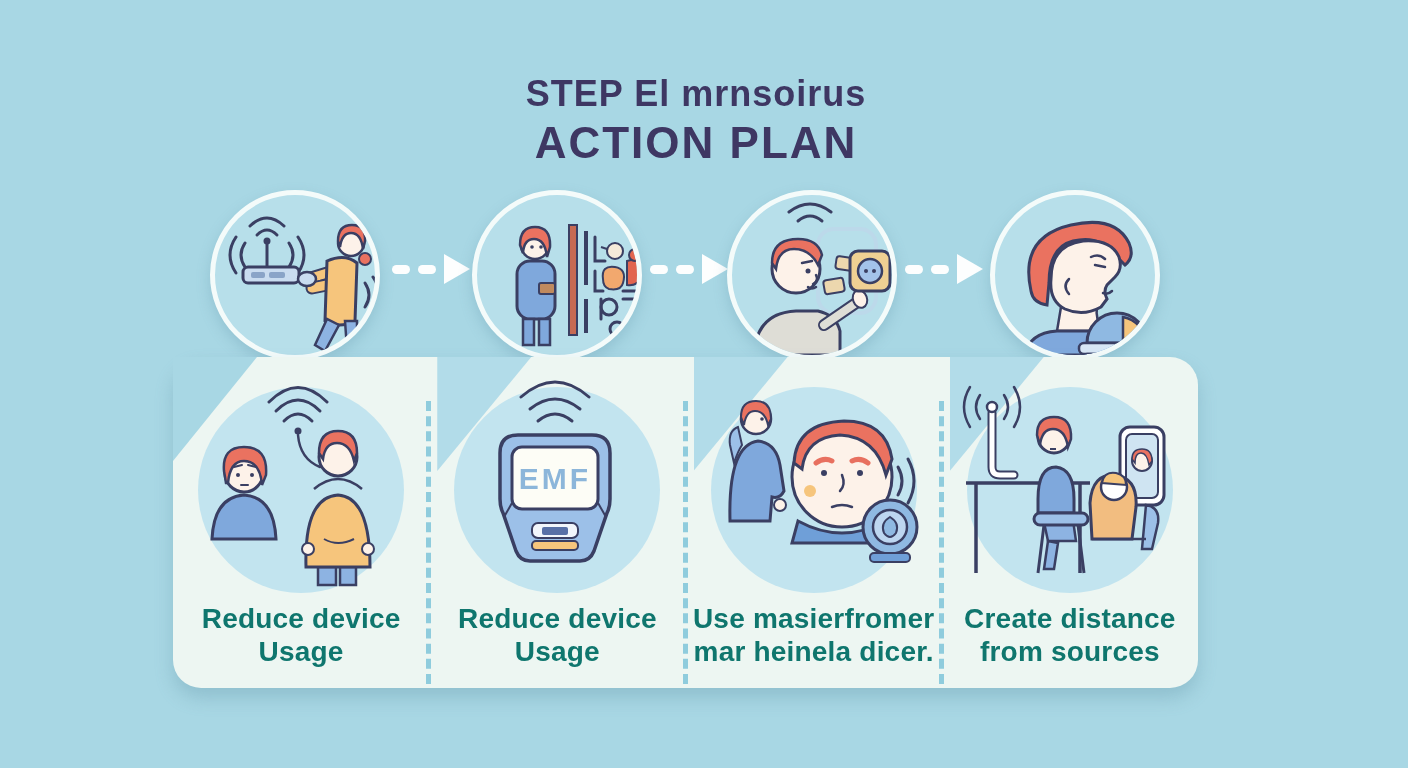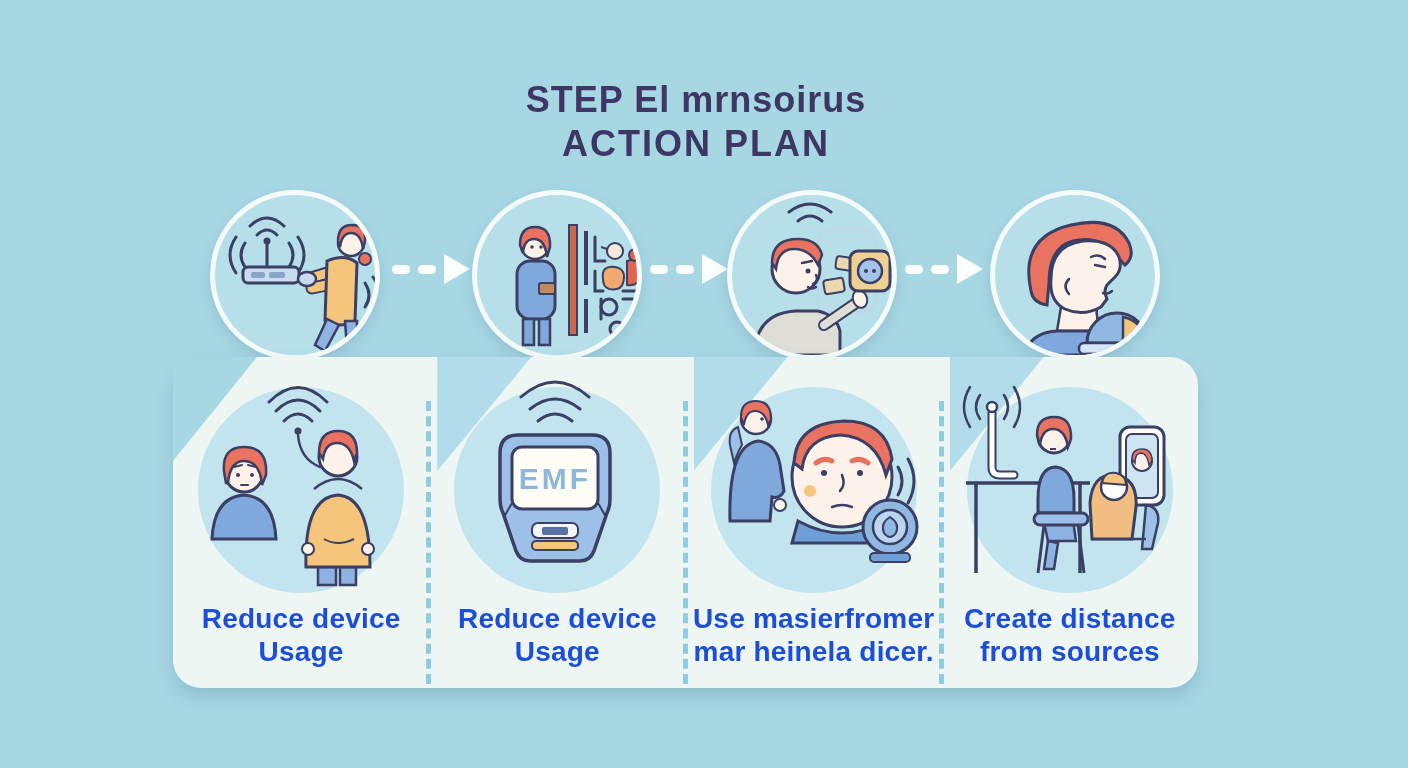--- a/index.html
+++ b/index.html
@@ -4,28 +4,28 @@
 <style>
   * { margin:0; padding:0; box-sizing:border-box; }
   html,body { width:1408px; height:768px; overflow:hidden; }
   body {
     background:#a8d7e4;
     font-family:"Liberation Sans", sans-serif;
     position:relative;
   }
   
   .title-block {
-    position:absolute; left:0; top:78px; width:1392px;
+    position:absolute; left:0; top:72px; width:1392px;
     text-align:center; color:#3e3763;
   }
   .title-line1 {
     font-size:36px; font-weight:700; letter-spacing:1px; line-height:1.2;
   }
   .title-line2 {
-    font-size:36px; font-weight:700; letter-spacing:2px; line-height:1.25;
+    font-size:44px; font-weight:700; letter-spacing:2px; line-height:1.25;
   }
   
   .step-circle {
     position:absolute; top:190px; width:170px; height:170px;
     border-radius:50%; background:#b7dfea; border:5px solid #f4fbfa;
     box-shadow:0 6px 14px rgba(90,140,162,0.28);
     overflow:hidden;
   }
   .step-circle svg { width:160px; height:160px; display:block; }
   .c1 { left:210px; } .c2 { left:472px; } .c3 { left:727px; } .c4 { left:990px; }
@@ -63,21 +63,21 @@
   }
   .blob {
     position:absolute; top:30px; left:50%; transform:translateX(-50%);
     width:206px; height:206px; border-radius:50%; background:#c2e4ef;
   }
   .illus {
     position:absolute; top:14px; left:50%; transform:translateX(-50%);
   }
   .caption {
     position:absolute; left:0; bottom:20px; width:100%;
-    text-align:center; color:#1d4ed8; font-size:28px; font-weight:700;
+    text-align:center; color:#0f766e; font-size:28px; font-weight:700;
     line-height:1.18; letter-spacing:0.2px;
   }
 </style>
 </head>
 <body>
 
 <header class="title-block">
   <div class="title-line1">STEP El mrnsoirus</div>
   <div class="title-line2">ACTION PLAN</div>
 </header>

